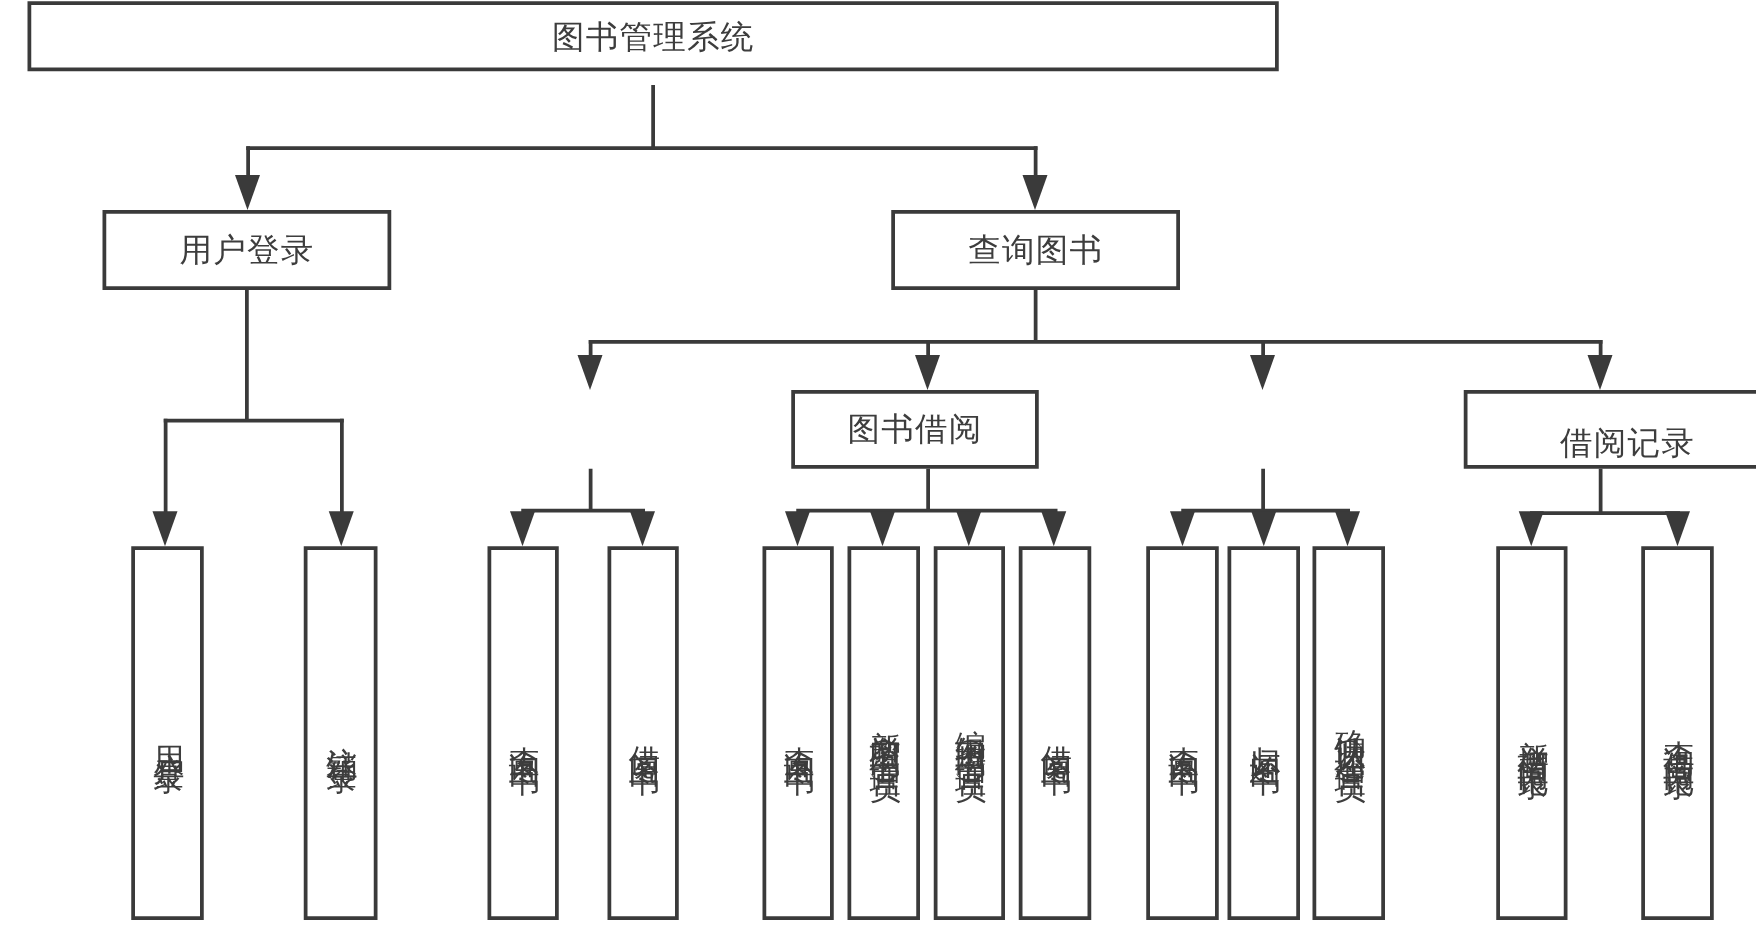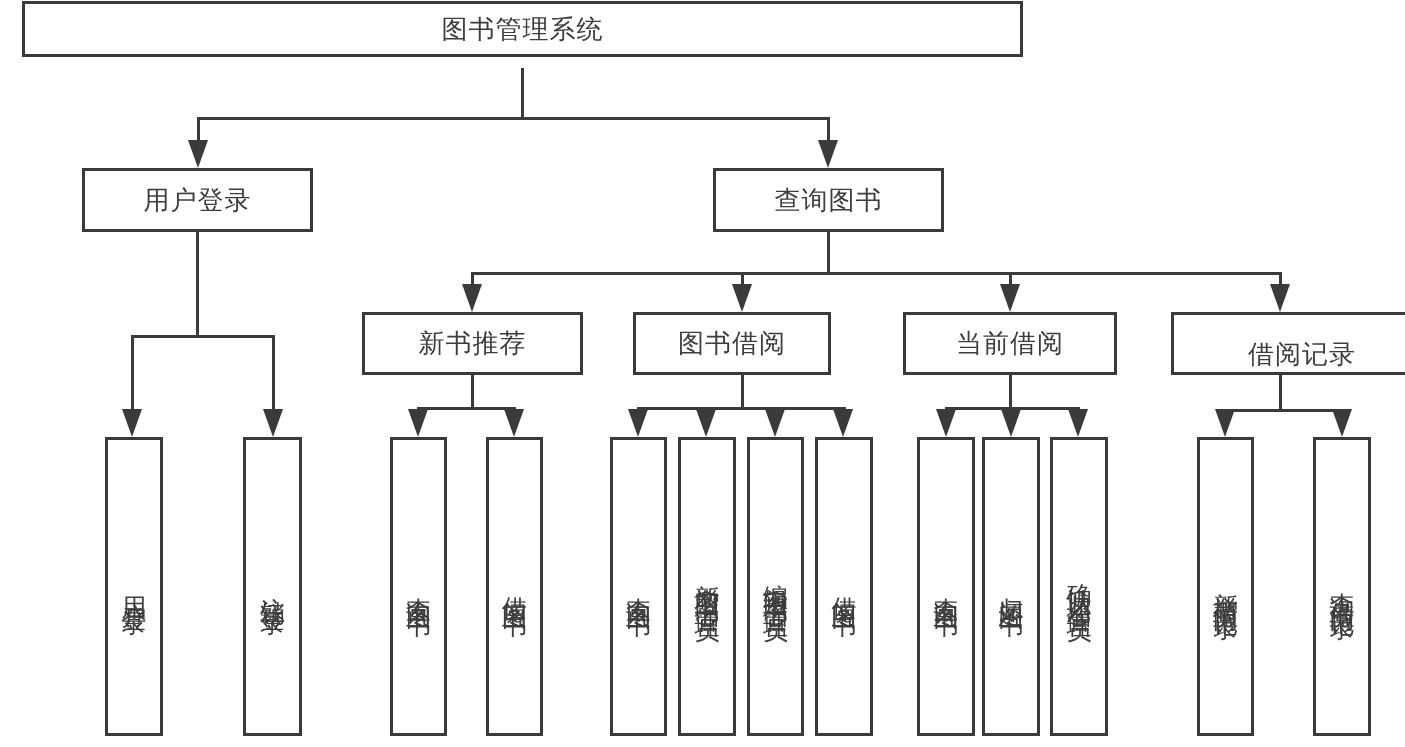--- a/index.html
+++ b/index.html
@@ -83,28 +83,22 @@
   <div class="hline" style="left:470.5px; top:272px; width:811px;"></div>
   <div class="vline" style="left:470.5px; top:272px; height:14px;"></div>
   <div class="vline" style="left:740.5px; top:272px; height:14px;"></div>
   <div class="vline" style="left:1008.5px; top:272px; height:14px;"></div>
   <div class="vline" style="left:1278.5px; top:272px; height:14px;"></div>
   <div class="arrow" style="left:462px; top:284px;"></div>
   <div class="arrow" style="left:732px; top:284px;"></div>
   <div class="arrow" style="left:1000px; top:284px;"></div>
   <div class="arrow" style="left:1270px; top:284px;"></div>
 
-  <div class="box" style="left:362px; top:312px; width:221px; height:63px;">
-    <span class="lbl">新书推荐</span>
-  </div>
   <div class="box" style="left:633px; top:312px; width:198px; height:63px;">
     <span class="lbl">图书借阅</span>
-  </div>
-  <div class="box" style="left:903px; top:312px; width:214px; height:63px;">
-    <span class="lbl">当前借阅</span>
   </div>
   <div class="box" style="left:1171px; top:312px; width:262px; height:63px;align-items:flex-end;">
     <span class="lbl">借阅记录</span>
   </div>
 
   <div class="vline" style="left:470.5px; top:375px; height:34px;"></div>
   <div class="hline" style="left:416.5px; top:407px; width:99px;"></div>
   <div class="arrow" style="left:408px; top:409px;"></div>
   <div class="arrow" style="left:504px; top:409px;"></div>
 

